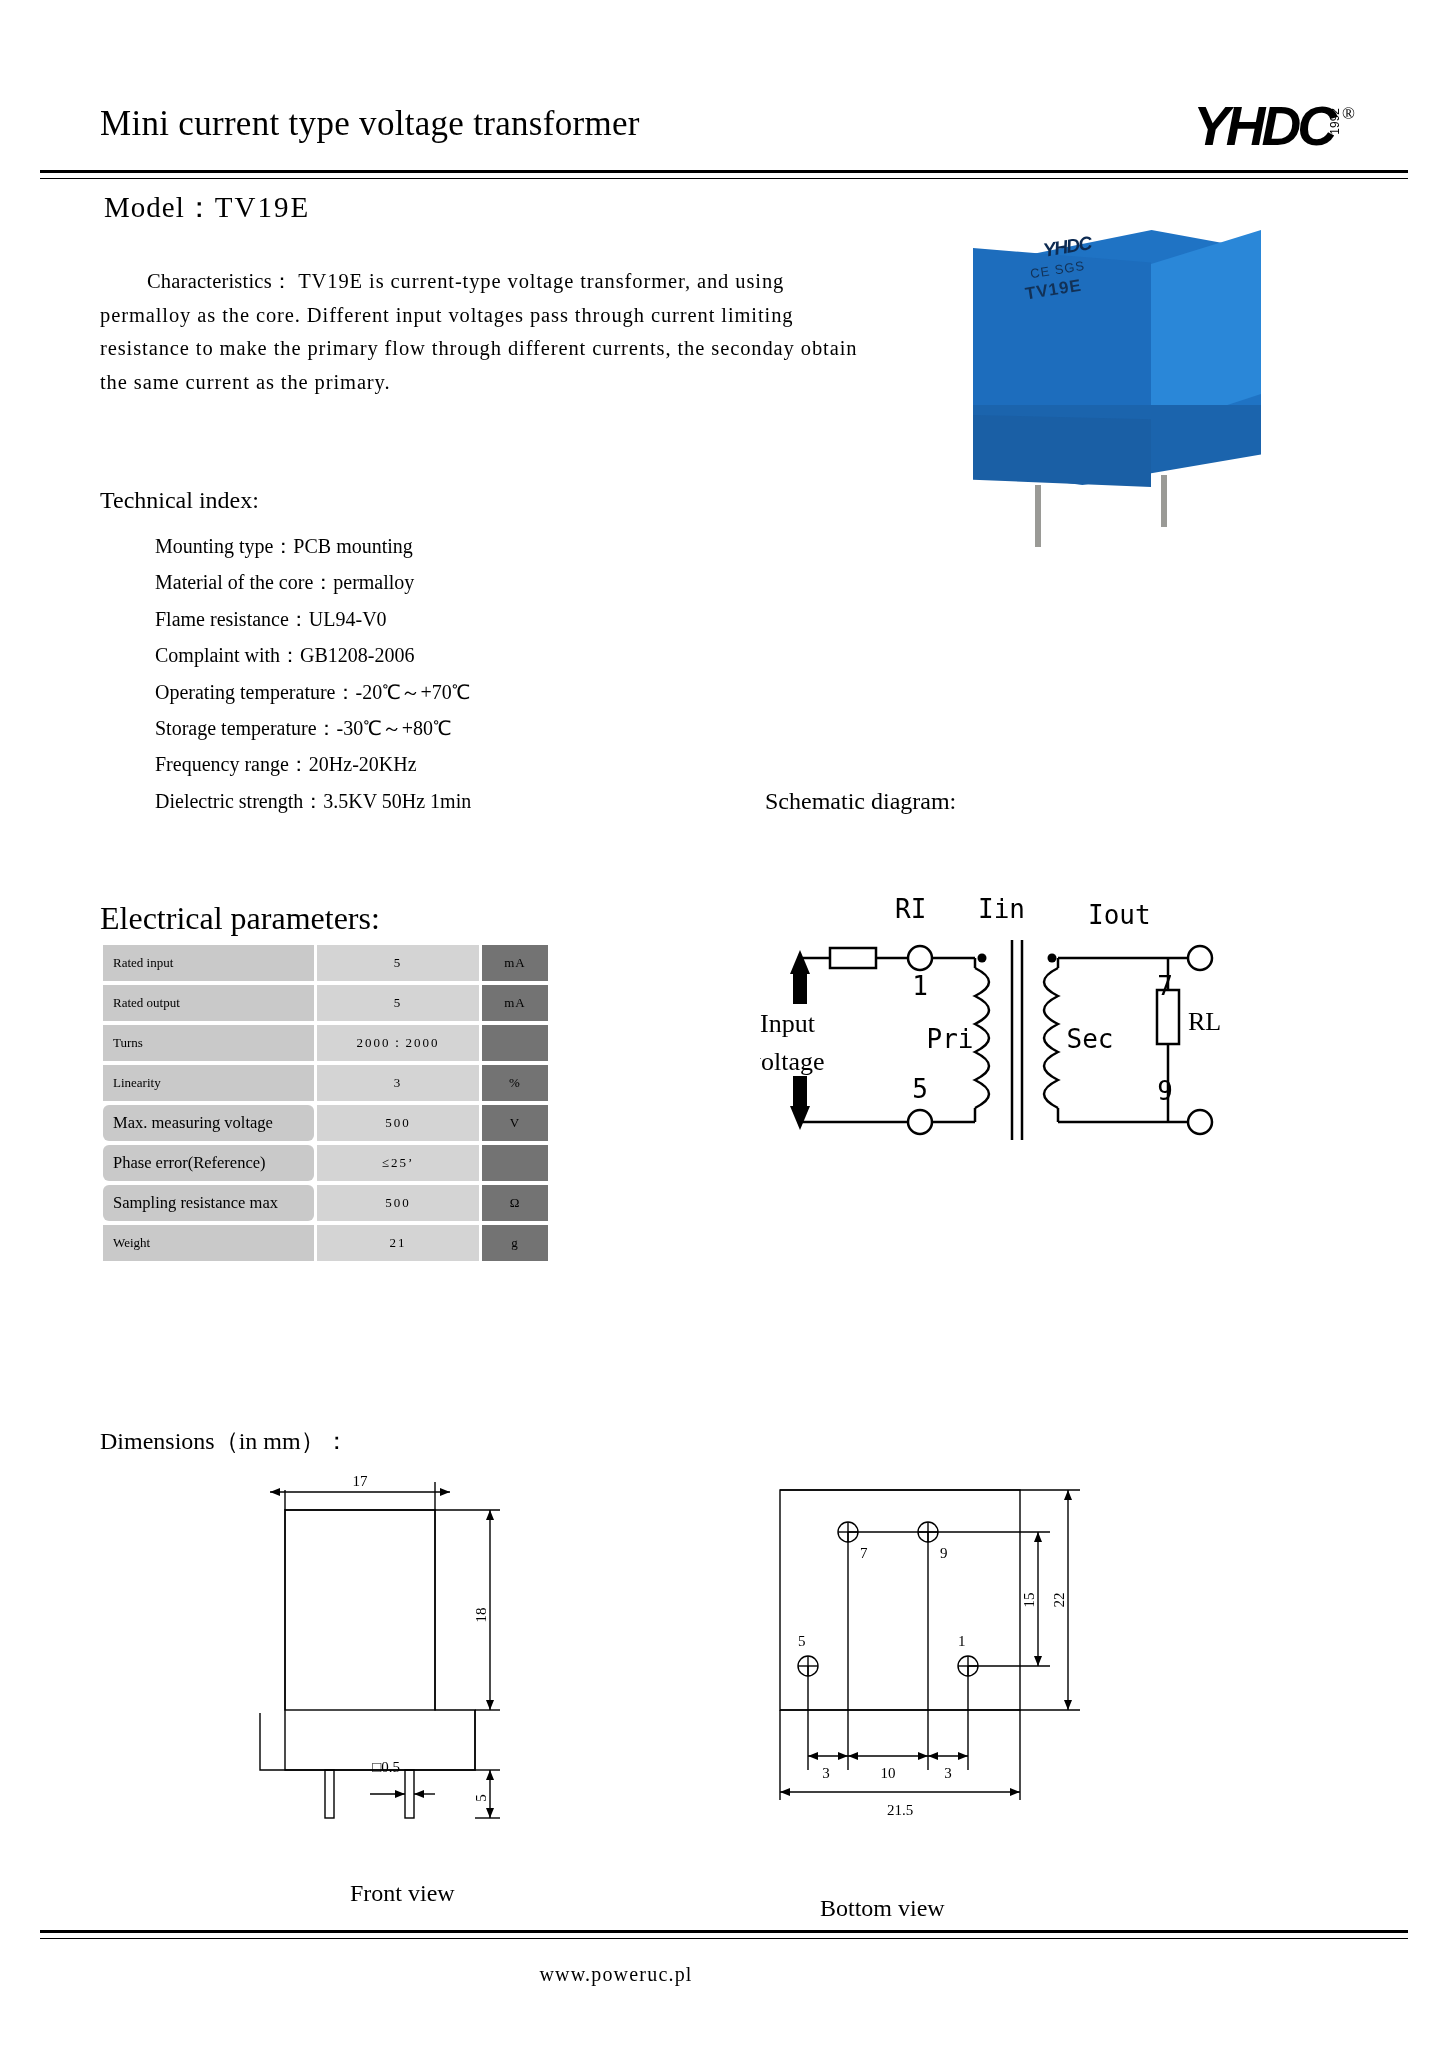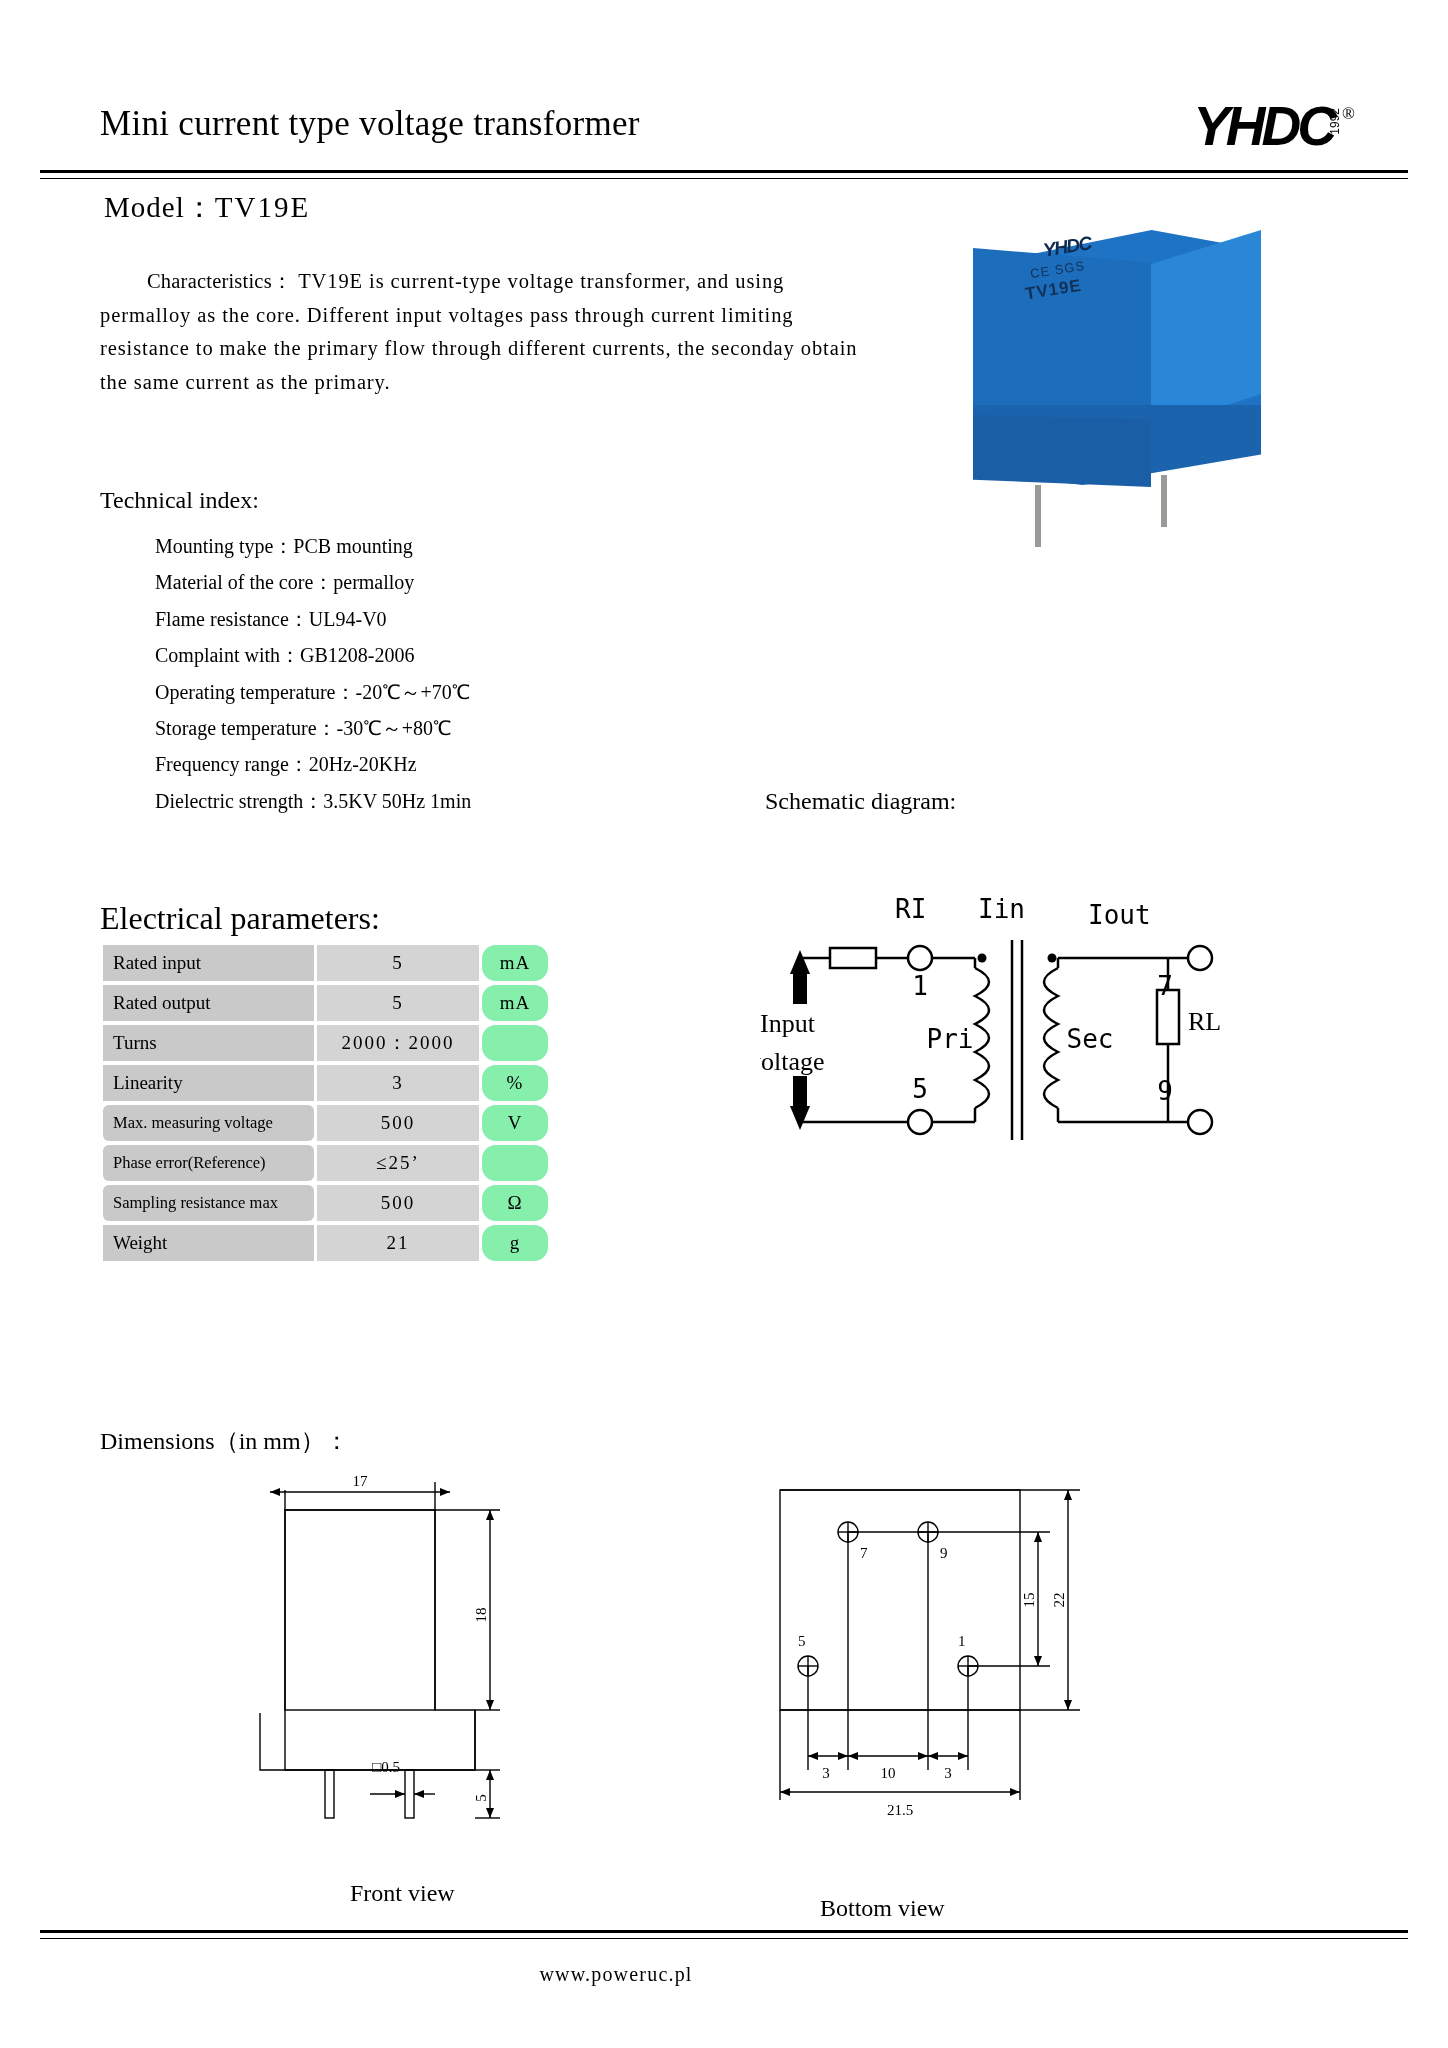--- a/index.html
+++ b/index.html
@@ -209,44 +209,43 @@
     margin-top: 20px;
   }
   .ep-table {
     position: absolute;
     left: 100px; top: 941px;
     border-collapse: separate;
     border-spacing: 3px 4px;
   }
   .ep-table td {
     height: 34px;
-    font-size: 19px;
+    font-size: 13px;
     vertical-align: middle;
   }
   .ep-name {
     width: 200px;
     background: #c9c9c9;
     padding-left: 10px;
     font-size: 18px;
     white-space: nowrap;
   }
   .ep-name.small { font-size: 16.5px; border-radius: 6px; }
   .ep-val {
     width: 160px;
     background: #d4d4d4;
     text-align: center;
     letter-spacing: 2px;
   }
   .ep-unit {
     width: 64px;
-    background: #86efac;
+    background: #737373;
     text-align: center;
     font-size: 18px;
     letter-spacing: 1px;
-    border-radius: 14px;
   }
 
   
   .schem-title {
     position: absolute;
     left: 765px; top: 788px;
     font-size: 24px;
   }
   .schem-svg {
     position: absolute;

